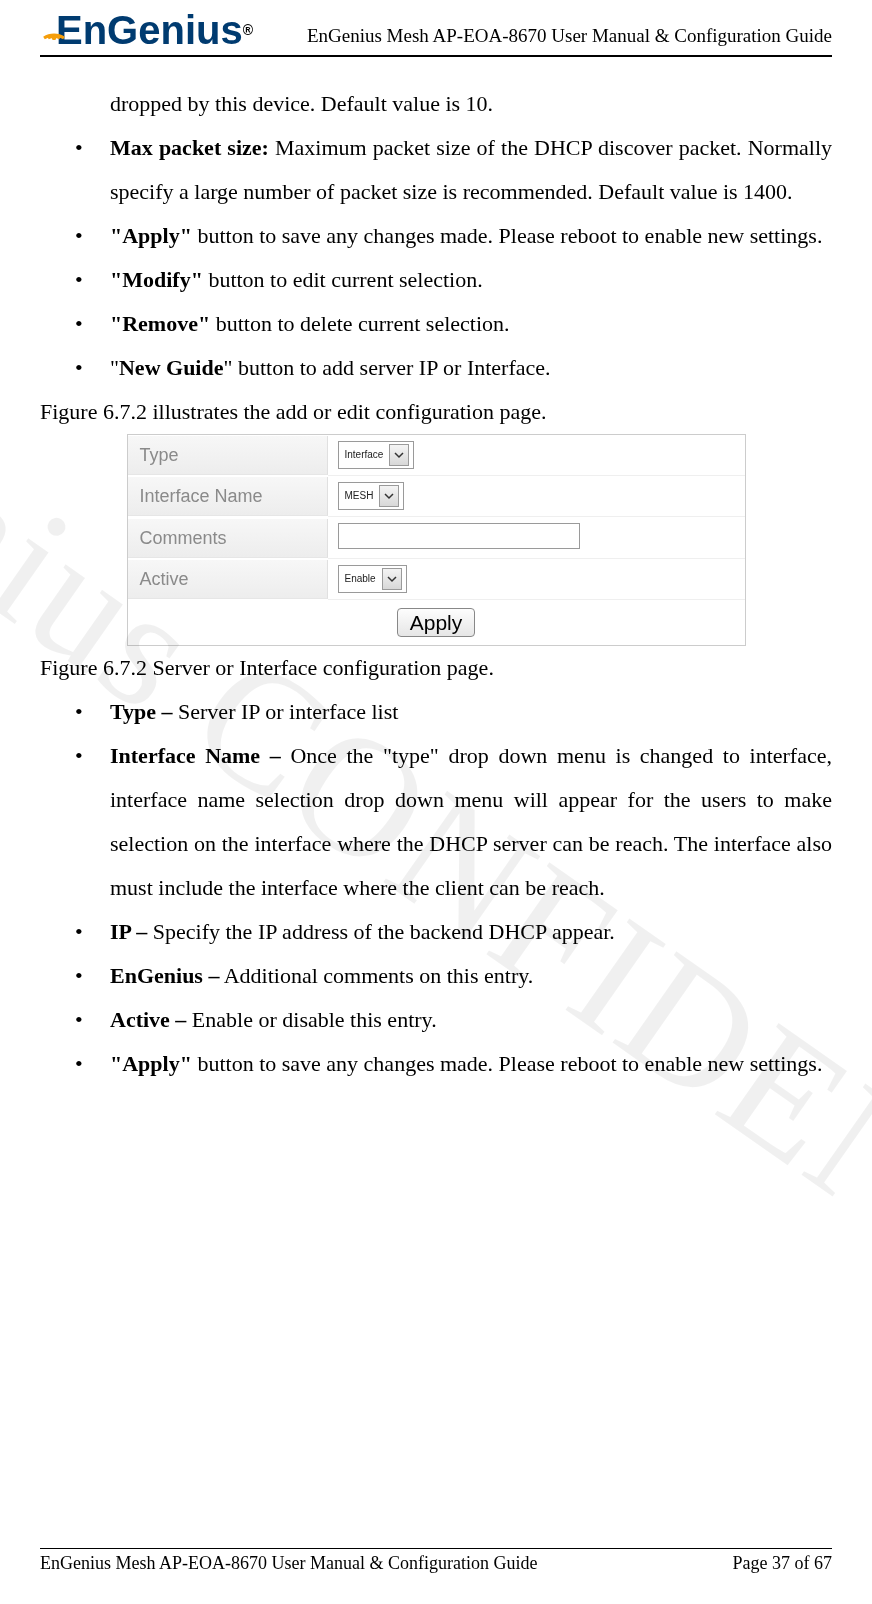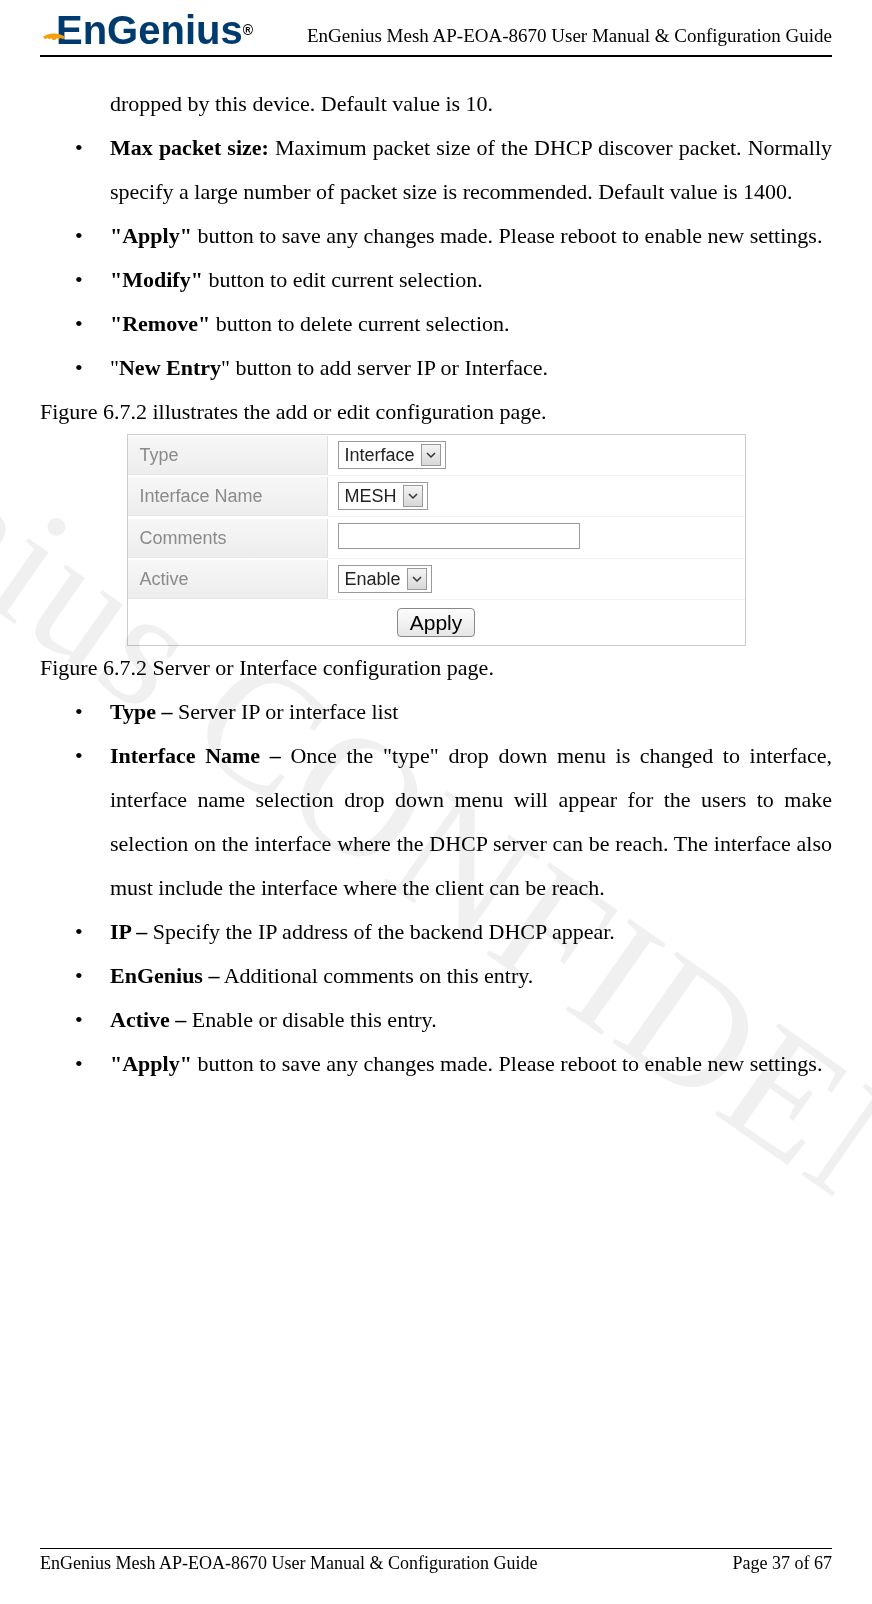--- a/index.html
+++ b/index.html
@@ -136,21 +136,21 @@
     padding: 6px 10px;
     border-bottom: 1px solid #efefef;
   }
   .ui-sel {
     display: inline-flex;
     align-items: center;
     border: 1px solid #9a9a9a;
     background: #fff;
     height: 26px;
     padding: 0 4px 0 6px;
-    font-size: 18px;
+    font-size: 10px;
     color: #222;
     text-align: right;
   }
   .ui-sel .chev {
     background: linear-gradient(#f4f4f4,#d8d8d8);
     border: 1px solid #9a9a9a;
     width: 18px;
     height: 20px;
     display: inline-flex;
     align-items: center;
@@ -223,21 +223,21 @@
       <li>
         <b>"Apply"</b><span> button to save any changes made. Please reboot to enable new settings.</span>
       </li>
       <li>
         <b>"Modify"</b><span> button to edit current selection.</span>
       </li>
       <li>
         <b>"Remove"</b><span> button to delete current selection.</span>
       </li>
       <li>
-        <span>"</span><b>New Entry</b><span>" button to add server IP or Interface.</span>
+        <span>"</span><b>New Guide</b><span>" button to add server IP or Interface.</span>
       </li>
     </ul>
 
     <p class="fig-ref">Figure 6.7.2 illustrates the add or edit configuration page.</p>
 
     <div class="ui-box">
       <div class="ui-row">
         <div class="lbl">Type</div>
         <div class="ctrl">
           <span class="ui-sel">

